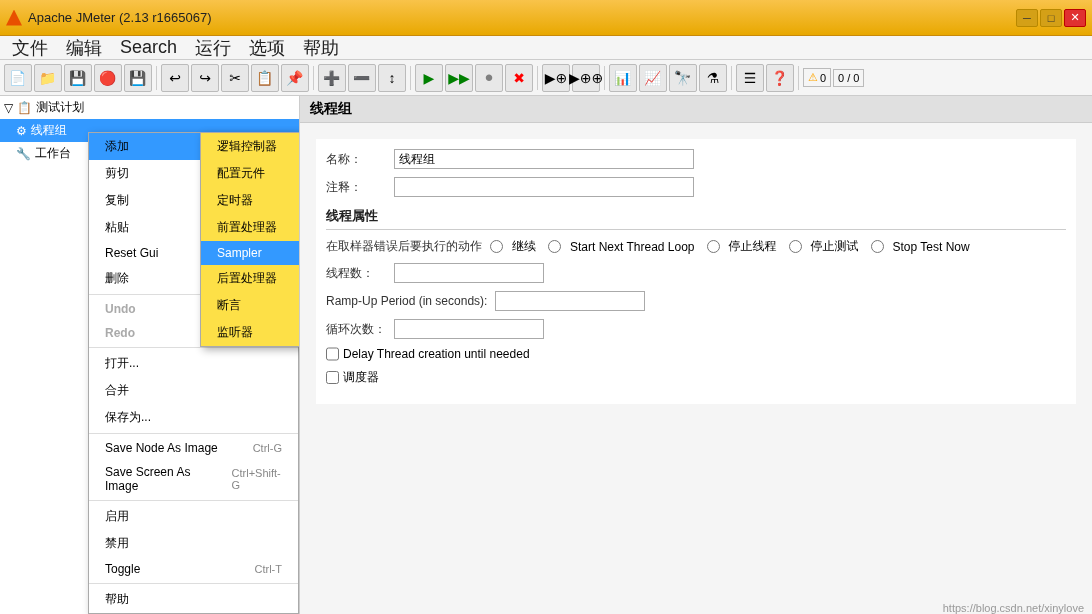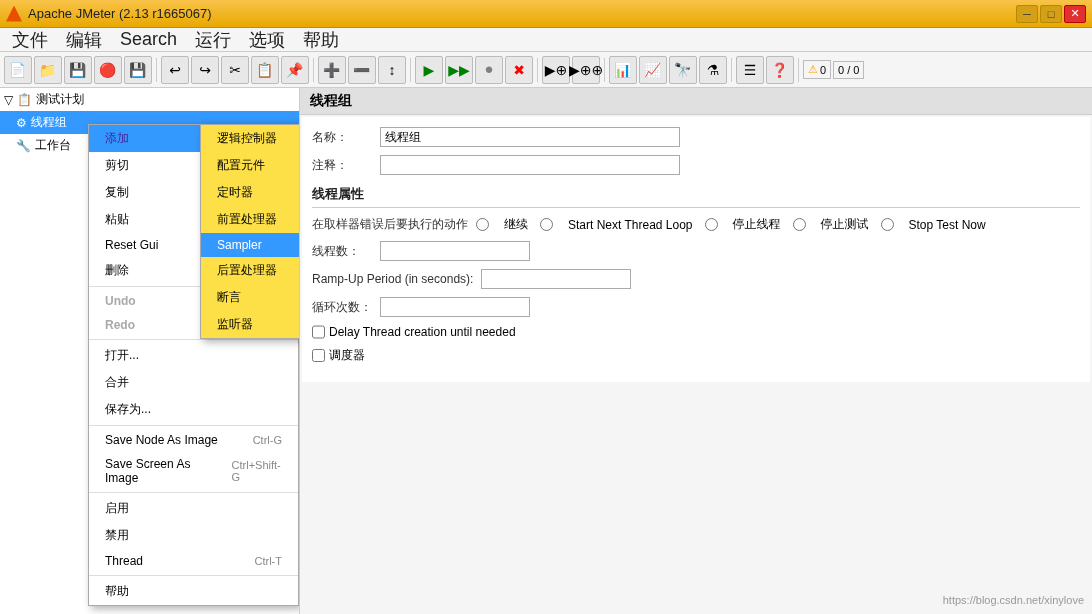--- a/index.html
+++ b/index.html
@@ -9,21 +9,21 @@
       background: #f0f0f0;
       width: 1092px;
       height: 614px;
       overflow: hidden;
       position: relative;
     }
 
     
     .title-bar {
       background: linear-gradient(to bottom, #f9c34a, #e8a800);
-      height: 28px;
+      height: 36px;
       display: flex;
       align-items: center;
       justify-content: space-between;
       padding: 0 6px;
       border-bottom: 1px solid #c8890a;
     }
     .title-bar-left {
       display: flex;
       align-items: center;
       gap: 6px;
@@ -154,21 +154,21 @@
     }
     .ctx-item {
       padding: 5px 16px;
       cursor: pointer;
       display: flex;
       justify-content: space-between;
       align-items: center;
       font-size: 12px;
       gap: 20px;
     }
-    .ctx-item.highlighted { background: #3399ff; color: #4c1d95; }
+    .ctx-item.highlighted { background: #3399ff; color: #000000; }
     .ctx-item.disabled { color: #aaa; cursor: default; font-weight: bold; }
     .ctx-sep { height: 1px; background: #ddd; margin: 2px 0; }
     .ctx-shortcut { color: #888; font-size: 11px; }
     .ctx-arrow { font-size: 10px; }
 
     
     .submenu-1 {
       position: absolute;
       left: 200px;
       top: 36px;
@@ -198,21 +198,21 @@
     .panel-title-bar {
       background: #e0e0e0;
       padding: 4px 10px;
       font-size: 14px;
       font-weight: bold;
       border-bottom: 1px solid #ccc;
     }
     .panel-content {
       padding: 10px;
       background: white;
-      margin: 2px;
+      margin: 16px;
     }
     .form-row {
       display: flex;
       align-items: center;
       margin-bottom: 8px;
       gap: 8px;
     }
     .form-label {
       font-size: 12px;
       color: #333;
@@ -227,21 +227,21 @@
     .radio-group {
       display: flex;
       align-items: center;
       gap: 12px;
       flex-wrap: wrap;
       font-size: 12px;
     }
     .radio-label {
       display: flex;
       align-items: center;
-      gap: 15px;
+      gap: 9px;
     }
     .section-title {
       font-size: 13px;
       font-weight: bold;
       border-bottom: 1px solid #ccc;
       padding-bottom: 4px;
       margin-bottom: 8px;
       color: #222;
     }
     .checkbox-label {
@@ -391,21 +391,21 @@
         <span class="ctx-shortcut">Ctrl+Shift-G</span>
       </div>
       <div class="ctx-sep"></div>
       <div class="ctx-item">
         <span>启用</span>
       </div>
       <div class="ctx-item">
         <span>禁用</span>
       </div>
       <div class="ctx-item">
-        <span>Thread</span>
+        <span>Toggle</span>
         <span class="ctx-shortcut">Ctrl-T</span>
       </div>
       <div class="ctx-sep"></div>
       <div class="ctx-item">
         <span>帮助</span>
       </div>
     </div>
 
     <div class="submenu-1">
       <div class="sub1-item">

